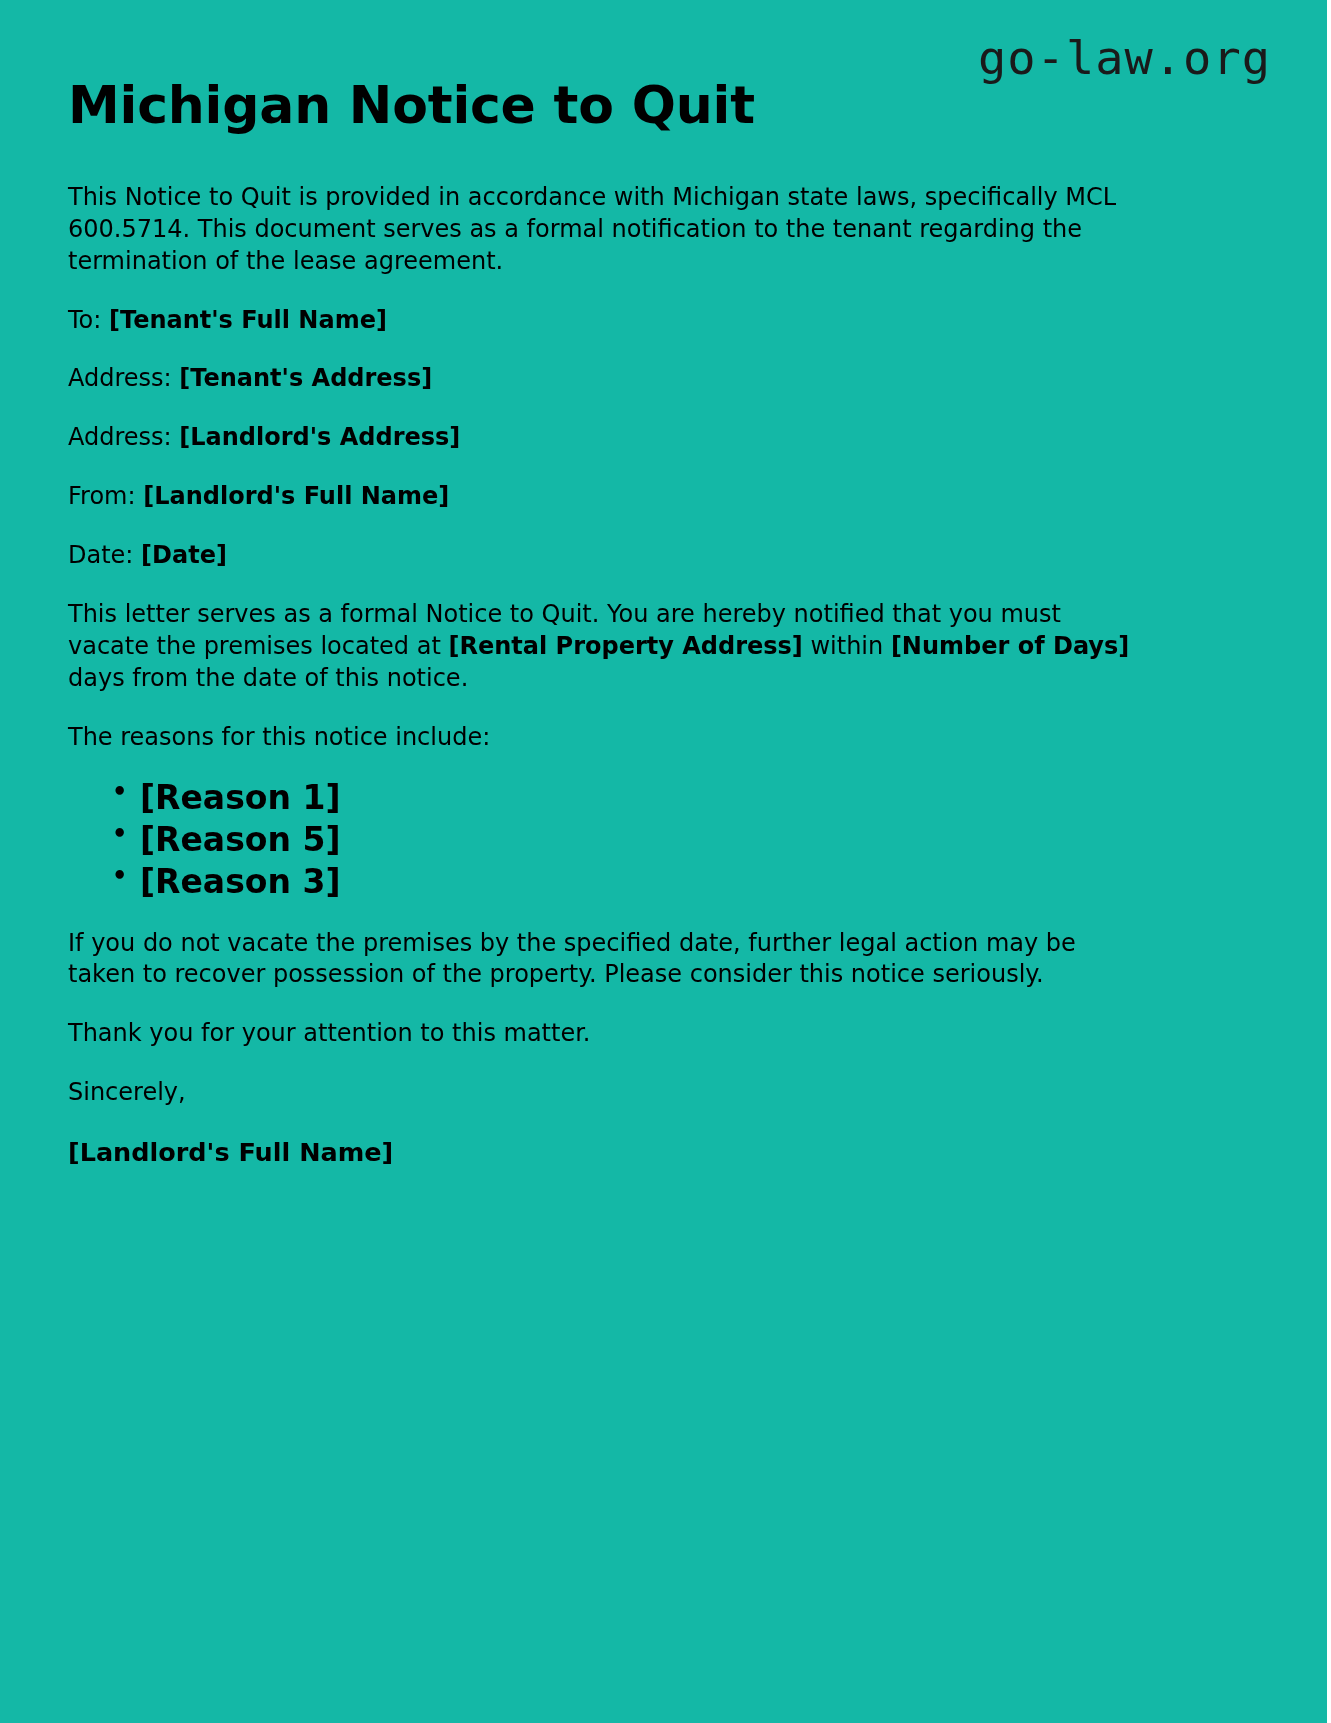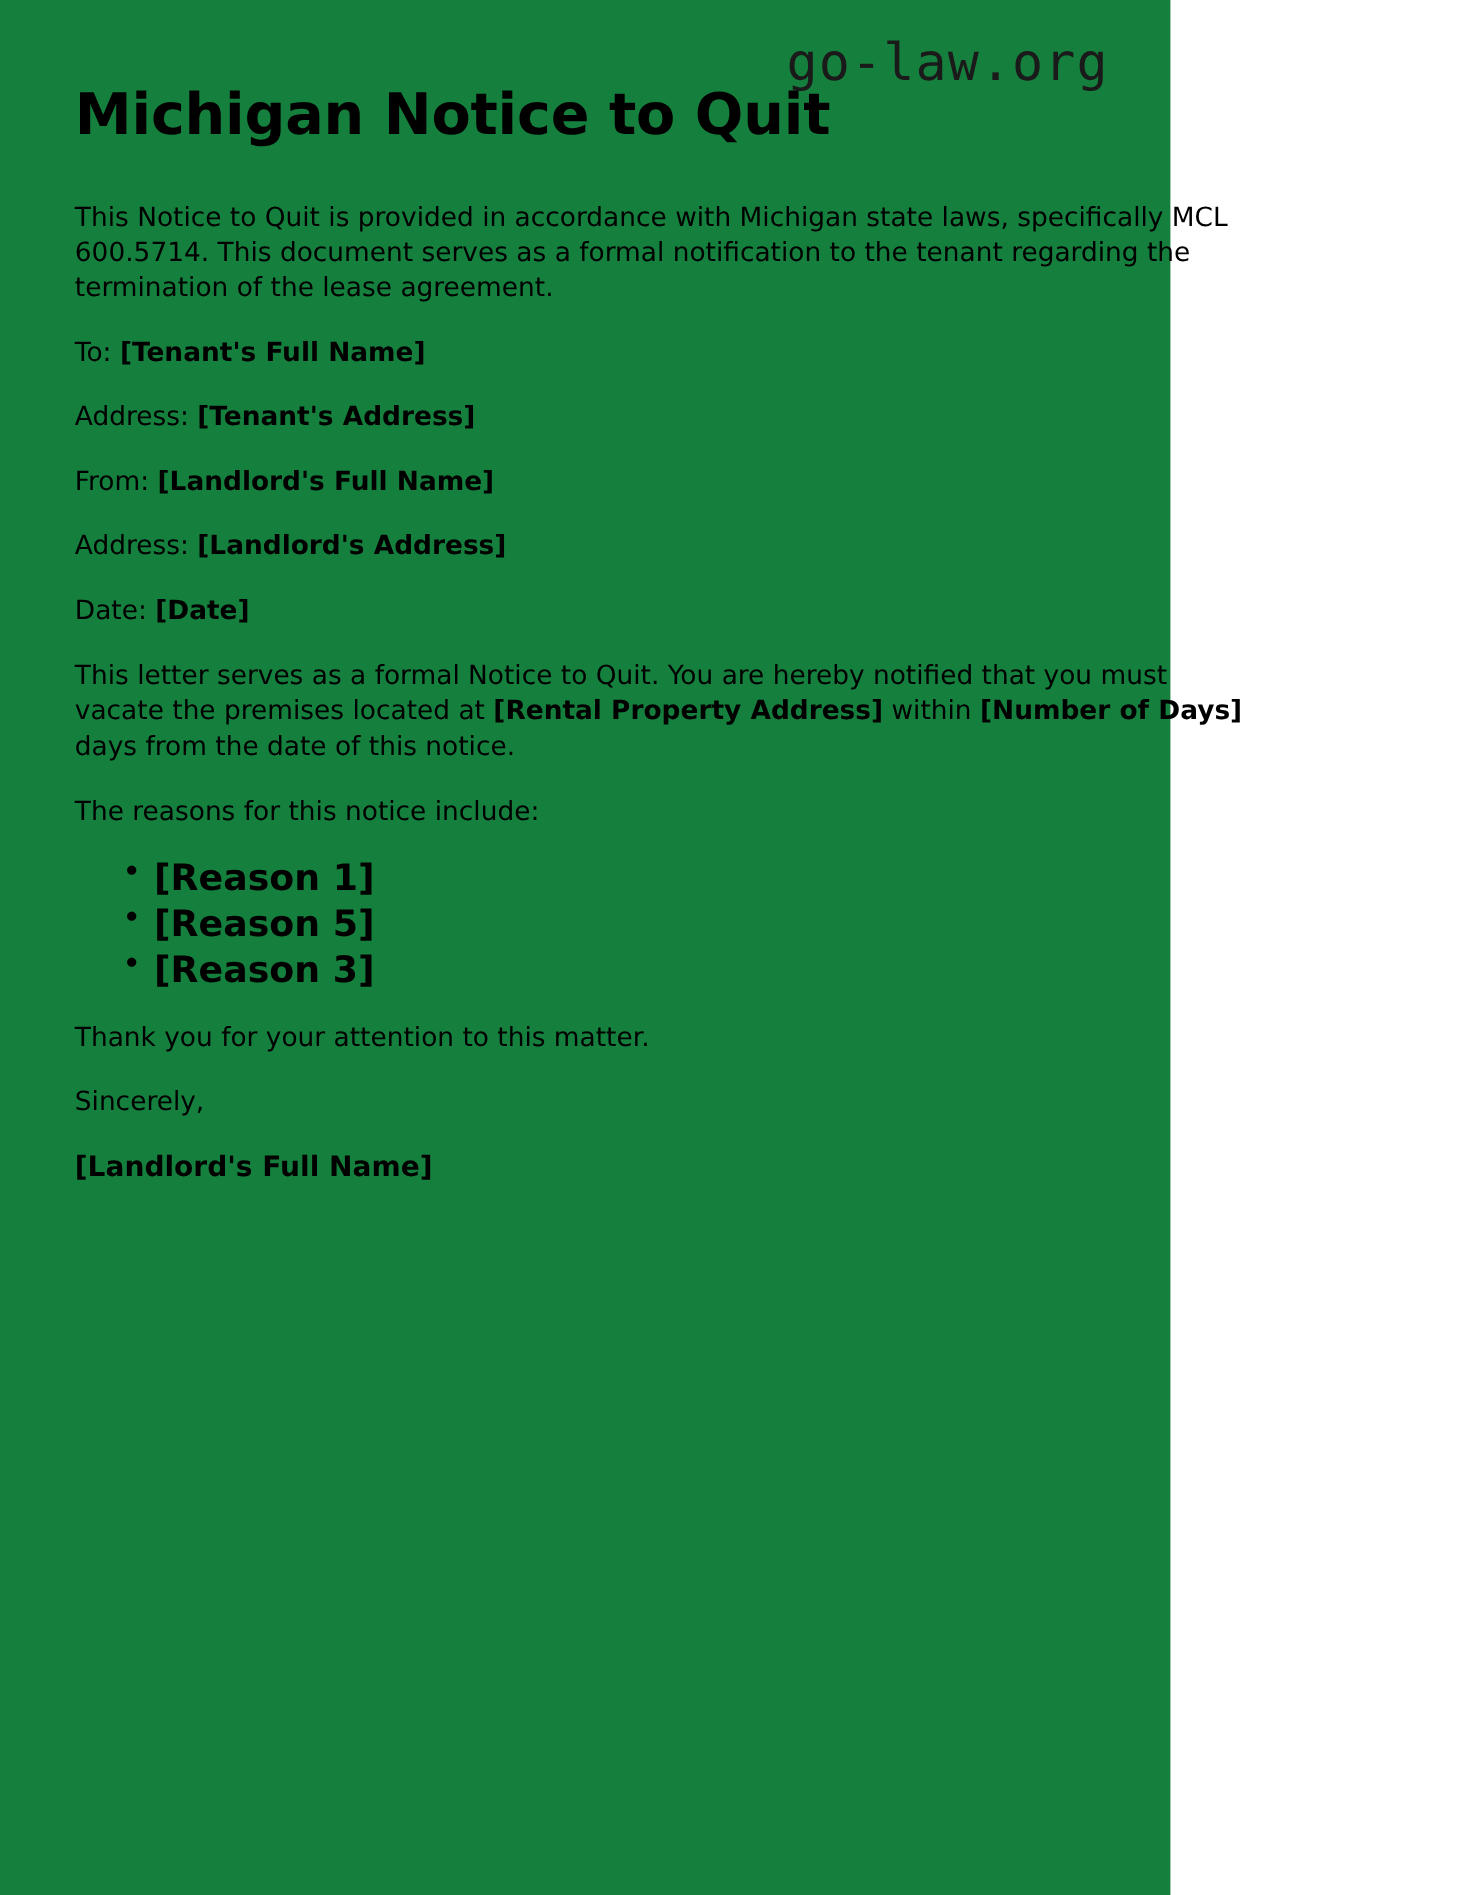--- a/index.html
+++ b/index.html
@@ -10,25 +10,25 @@
   body {
     width: 1331px;
     height: 1723px;
     font-family: "DejaVu Sans", "Liberation Sans", sans-serif;
     color: #000000;
     position: relative;
     overflow: hidden;
   }
   .page {
     position: relative;
-    width: 1064px;
+    width: 1327px;
     height: 1723px;
     box-sizing: border-box;
     padding: 0;
-    background: #15803d;
+    background: #14b8a6;
   }
   .brand {
     position: absolute;
     top: 34px;
     right: 56px;
     font-family: "DejaVu Sans Mono", "Liberation Mono", monospace;
     font-size: 47px;
     letter-spacing: 1px;
     color: #1a1a1a;
     line-height: 1;
@@ -108,27 +108,27 @@
       <span>To:</span>
       <b>[Tenant's Full Name]</b>
     </p>
 
     <p class="para">
       <span>Address:</span>
       <b>[Tenant's Address]</b>
     </p>
 
     <p class="para">
-      <span>From:</span>
-      <b>[Landlord's Full Name]</b>
+      <span>Address:</span>
+      <b>[Landlord's Address]</b>
     </p>
 
     <p class="para">
-      <span>Address:</span>
-      <b>[Landlord's Address]</b>
+      <span>From:</span>
+      <b>[Landlord's Full Name]</b>
     </p>
 
     <p class="para">
       <span>Date:</span>
       <b>[Date]</b>
     </p>
 
 
     <p class="para">
       <span>This letter serves as a formal Notice to Quit. You are hereby notified that you must vacate the premises located at</span>
@@ -139,20 +139,21 @@
     </p>
 
     <p class="para tight">The reasons for this notice include:</p>
 
     <ul class="reasons">
       <li>[Reason 1]</li>
       <li>[Reason 5]</li>
       <li>[Reason 3]</li>
     </ul>
 
+    <p class="para">If you do not vacate the premises by the specified date, further legal action may be taken to recover possession of the property. Please consider this notice seriously.</p>
 
 
     <p class="para">Thank you for your attention to this matter.</p>
 
     <p class="para">Sincerely,</p>
 
     <p class="sig-name">[Landlord's Full Name]</p>
 
   </div>
 </div>

